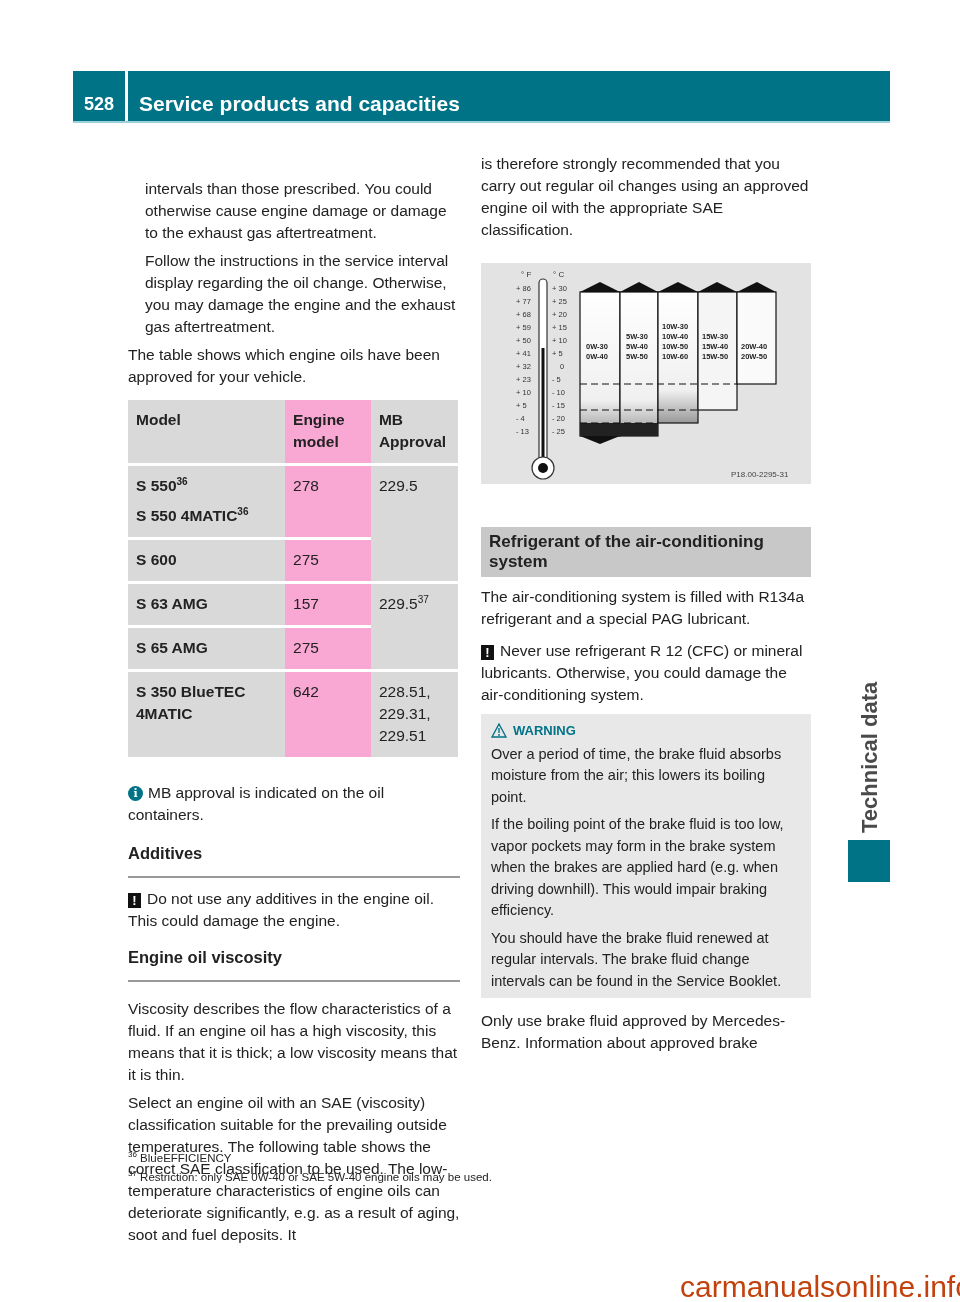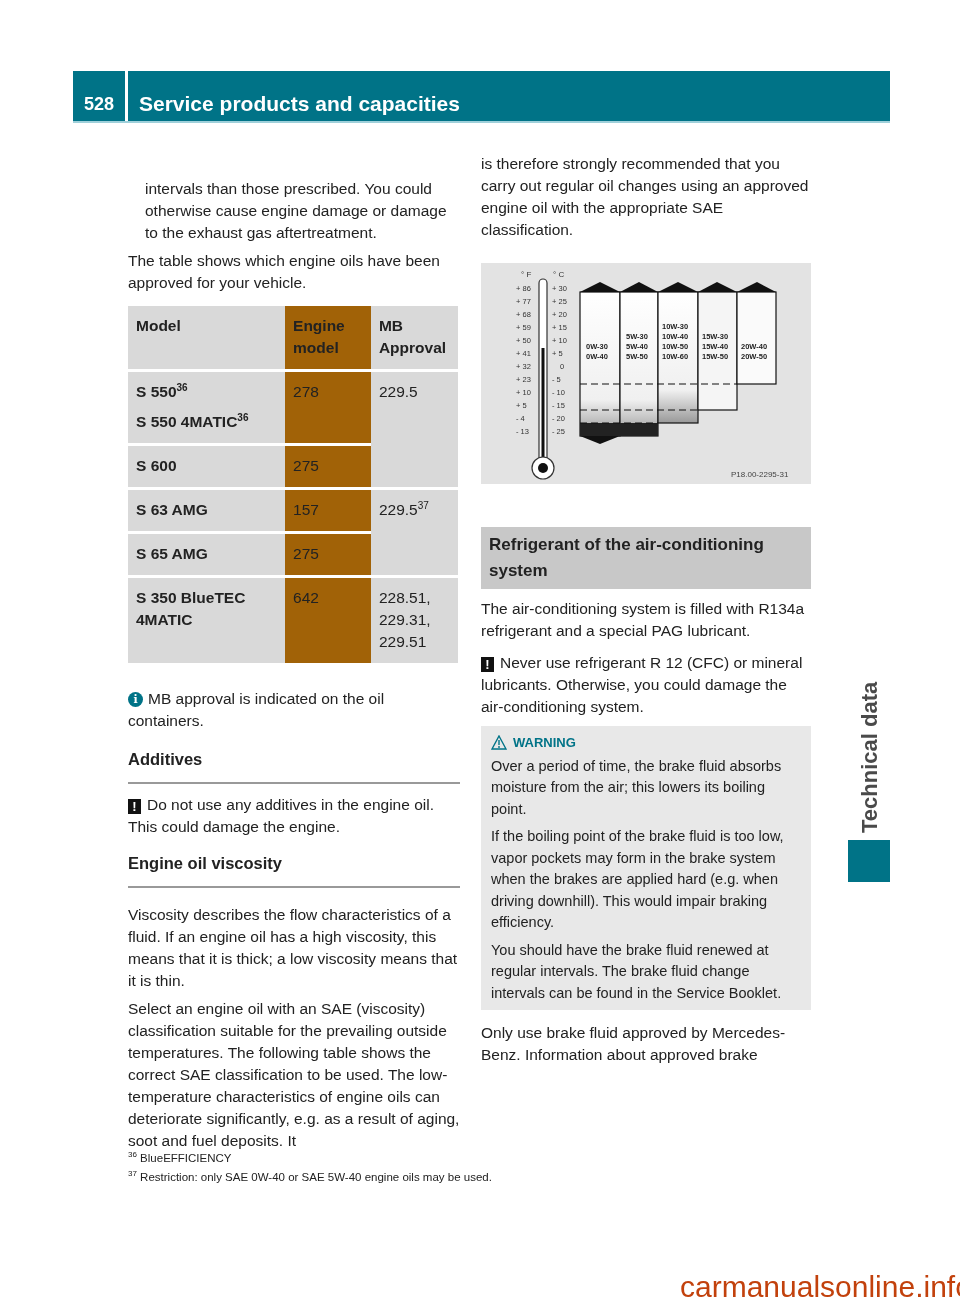--- a/index.html
+++ b/index.html
@@ -19,30 +19,30 @@
   .col{position:absolute;font-size:15.5px;line-height:22px;}
   .colL{left:128px;top:145px;width:332px;margin-top:33px;}
   .colR{left:481px;top:153px;width:330px;}
   p{margin:0 0 6px 0;}
   .indent{padding-left:17px;}
   table.oil{border-collapse:collapse;width:330px;margin-top:12px;font-size:15.5px;}
   table.oil td,table.oil th{vertical-align:top;padding:9px 8px 10px 8px;text-align:left;
           border-bottom:3px solid #fff;}
   table.oil th{font-weight:bold;}
   .c1{background:#d9d9d9;width:134px;font-weight:bold;}
-  .c2{background:#a16207;width:66px;}
+  .c2{background:#f9a8d4;width:66px;}
   .c3{background:#d9d9d9;}
   .sub{font-size:10px;vertical-align:super;line-height:0;}
   .info-icon{display:inline-block;width:15px;height:15px;border-radius:50%;background:#007387;
           color:#fff;font-weight:bold;font-size:11px;line-height:15px;text-align:center;margin-right:5px;vertical-align:1px;
           font-family:"DejaVu Serif",serif;}
   .excl-icon{display:inline-block;width:13px;height:15px;background:#111;color:#fff;font-weight:bold;
           font-size:13px;line-height:15px;text-align:center;margin-right:6px;vertical-align:-1px;}
   .h3{font-weight:bold;font-size:16.5px;border-bottom:2px solid #999;padding-bottom:12px;margin:0 0 10px 0;}
-  .graybar{background:#c8c8c8;font-weight:bold;font-size:17px;padding:5px 8px;line-height:26px;}
+  .graybar{background:#c8c8c8;font-weight:bold;font-size:17px;padding:5px 8px;line-height:20px;}
   .warnbox{background:#e8e8e8;padding:6px 8px 6px 10px;font-size:14.5px;line-height:21.5px;}
   .warnhead{color:#007387;font-weight:bold;font-size:13px;margin-bottom:2px;}
   .warn-icon{display:inline-block;vertical-align:-3px;margin-right:6px;}
   .chart{position:relative;width:330px;height:221px;background:#e3e3e3;margin:22px 0 0 0;}
   .footnotes{position:absolute;left:128px;top:1147px;font-size:11.5px;line-height:16px;}
   .footnotes sup{font-size:8px;}
   .watermark{position:absolute;left:680px;top:1270px;font-size:30px;color:#c2410c;}
 </style>
 </head>
 <body>
@@ -52,20 +52,21 @@
   <div class="title">Service products and capacities</div>
 </div>
 
 <div class="sidetab">
   <div class="vtext">Technical data</div>
 </div>
 <div class="sidetab-square"></div>
 
 <div class="col colL">
   <p class="indent">intervals than those prescribed. You could otherwise cause engine damage or damage to the exhaust gas aftertreatment.</p>
+  <p class="indent">Follow the instructions in the service interval display regarding the oil change. Otherwise, you may damage the engine and the exhaust gas aftertreatment.</p>
   <p>The table shows which engine oils have been approved for your vehicle.</p>
 
   <table class="oil">
     <tbody>
         <tr>
       <th class="c1">Model</th>
       <th class="c2">Engine model</th>
       <th class="c3">MB Approval</th>
     </tr>
     <tr>

